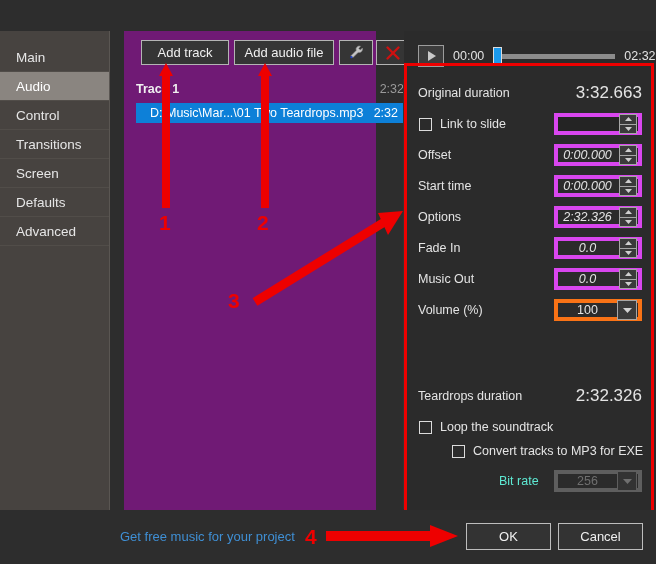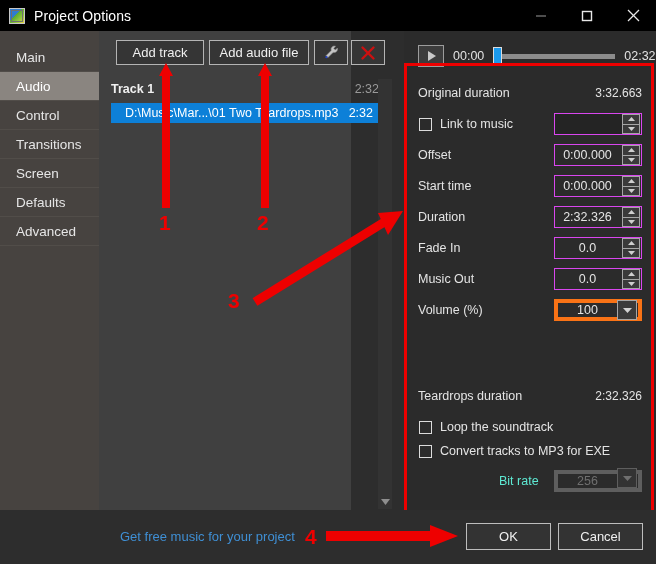--- a/index.html
+++ b/index.html
@@ -76,23 +76,23 @@
   }
   .side-item:first-of-type { border-top: 1px solid #514d49; }
   .side-item.active {
     background: #8a8580;
     color: #ffffff;
   }
 
   
   .center {
     position: absolute;
-    left: 99px; top: 31px;
+    left: 124px; top: 31px;
     width: 252px; height: 479px;
-    background: #404040;
+    background: #701a75;
   }
   .toolbar {
     position: absolute; left: 0; top: 0;
     width: 292px; height: 42px;
   }
   .tb-btn {
     position: absolute;
     top: 9px; height: 25px;
     border: 1px solid #b4b4b4;
     background: #353535;
@@ -189,29 +189,29 @@
   .fields {
     position: absolute; left: 0; top: 48px;
     width: 252px; height: 431px;
   }
   .row {
     position: absolute; left: 0;
     width: 252px; height: 24px;
     display: flex; align-items: center;
   }
   .lbl { color: #e4e4e4; font-size: 12.5px; margin-left: 14px; }
-  .val { color: #e4e4e4; font-size: 12px; position: absolute; right: 14px; }
+  .val { color: #e4e4e4; font-size: 17px; position: absolute; right: 14px; }
 
   .spin {
     position: absolute; left: 150px;
     width: 88px; height: 22px;
-    border: 1px solid #d946ef;
+    border: 4px solid #d946ef;
     background: #2b2b2b;
     box-sizing: border-box;
-    display: flex; align-items: center;
+    display: flex; align-items: center; font-style: italic;
   }
   .spin .sval {
     flex: 1;
     text-align: center;
     color: #e4e4e4; font-size: 12.5px;
     padding-right: 2px;
   }
   .spin.empty { background: #242424; }
   .spin-btns {
     width: 18px; height: 20px;
@@ -242,21 +242,21 @@
   }
   .combo-btn {
     width: 20px; height: 20px;
     border: 1px solid #a6a6a6;
     background: #3a3a3a;
     display: flex; align-items: center; justify-content: center;
     box-sizing: border-box;
     margin-right: 1px;
     color: #d2d2d2;
   }
-  .combo.disabled { border-color: #5e5e5e; align-items: flex-end; }
+  .combo.disabled { border-color: #5e5e5e; }
   .combo.disabled .sval { color: #6f6f6f; }
   .combo.disabled .combo-btn { border-color: #5e5e5e; color: #6f6f6f; background: #333; }
 
   .cb-row {
     position: absolute; left: 0;
     display: flex; align-items: center;
   }
   .cbox {
     width: 13px; height: 13px;
     border: 1px solid #dcdcdc;
@@ -321,42 +321,20 @@
     border-left: 7px solid transparent;
     border-right: 7px solid transparent;
     border-bottom: 13px solid #ee0000;
   }
 </style>
 </head>
 <body>
 
 <div class="window">
 
-  <div class="titlebar">
-    <div class="app-icon"></div>
-    <div class="title-text">Project Options</div>
-    <div class="win-buttons">
-      <div class="win-btn">
-        <svg width="12" height="12" viewBox="0 0 12 12">
-            <line x1="1" y1="6" x2="11" y2="6" stroke="#9a9a9a" stroke-width="1"></line>
-          </svg>
-      </div>
-      <div class="win-btn">
-        <svg width="12" height="12" viewBox="0 0 12 12">
-            <rect x="1.5" y="1.5" width="9" height="9" fill="none" stroke="#e8e8e8" stroke-width="1.4"></rect>
-          </svg>
-      </div>
-      <div class="win-btn">
-        <svg width="13" height="13" viewBox="0 0 13 13">
-            <line x1="1" y1="1" x2="12" y2="12" stroke="#e8e8e8" stroke-width="1.3"></line>
-            <line x1="12" y1="1" x2="1" y2="12" stroke="#e8e8e8" stroke-width="1.3"></line>
-          </svg>
-      </div>
-    </div>
-  </div>
 
   <div class="sidebar">
     <div class="side-pad"></div>
     <div class="side-item"><span>Main</span></div>
     <div class="side-item active"><span>Audio</span></div>
     <div class="side-item"><span>Control</span></div>
     <div class="side-item"><span>Transitions</span></div>
     <div class="side-item"><span>Screen</span></div>
     <div class="side-item"><span>Defaults</span></div>
     <div class="side-item"><span>Advanced</span></div>
@@ -415,21 +393,21 @@
 
     <div class="fields">
 
       <div class="row" style="top:2px;">
         <span class="lbl">Original duration</span>
         <span class="val">3:32.663</span>
       </div>
 
       <div class="row" style="top:33px;">
         <div class="cbox"></div>
-        <span class="cb-label">Link to music</span>
+        <span class="cb-label">Link to slide</span>
         <div class="spin empty">
           <span class="sval"></span>
           <div class="spin-btns">
             <div class="spin-up">
                 <svg width="7" height="4" viewBox="0 0 7 4">
                   <polygon points="3.5,0 7,4 0,4" fill="#cfcfcf"></polygon>
                 </svg>
               </div>
             <div class="spin-dn">
                 <svg width="7" height="4" viewBox="0 0 7 4">
@@ -472,21 +450,21 @@
             <div class="spin-dn">
                 <svg width="7" height="4" viewBox="0 0 7 4">
                   <polygon points="0,0 7,0 3.5,4" fill="#cfcfcf"></polygon>
                 </svg>
               </div>
           </div>
         </div>
       </div>
 
       <div class="row" style="top:126px;">
-        <span class="lbl">Duration</span>
+        <span class="lbl">Options</span>
         <div class="spin">
           <span class="sval">2:32.326</span>
           <div class="spin-btns">
             <div class="spin-up">
                 <svg width="7" height="4" viewBox="0 0 7 4">
                   <polygon points="3.5,0 7,4 0,4" fill="#cfcfcf"></polygon>
                 </svg>
               </div>
             <div class="spin-dn">
                 <svg width="7" height="4" viewBox="0 0 7 4">
@@ -550,21 +528,21 @@
       <div class="row" style="top:305px;">
         <span class="lbl">Teardrops duration</span>
         <span class="val">2:32.326</span>
       </div>
 
       <div class="cb-row" style="top:341px;">
         <div class="cbox"></div>
         <span class="cb-label">Loop the soundtrack</span>
       </div>
 
-      <div class="cb-row" style="top:365px;">
+      <div class="cb-row" style="top:365px;margin-left:33px;">
         <div class="cbox"></div>
         <span class="cb-label">Convert tracks to MP3 for EXE</span>
       </div>
 
       <div class="row" style="top:390px;">
         <span class="lbl" style="margin-left:0; position:absolute; left:95px; color:#5eead4;">Bit rate</span>
         <div class="combo disabled">
           <span class="sval">256</span>
           <div class="combo-btn">
               <svg width="9" height="5" viewBox="0 0 9 5">

